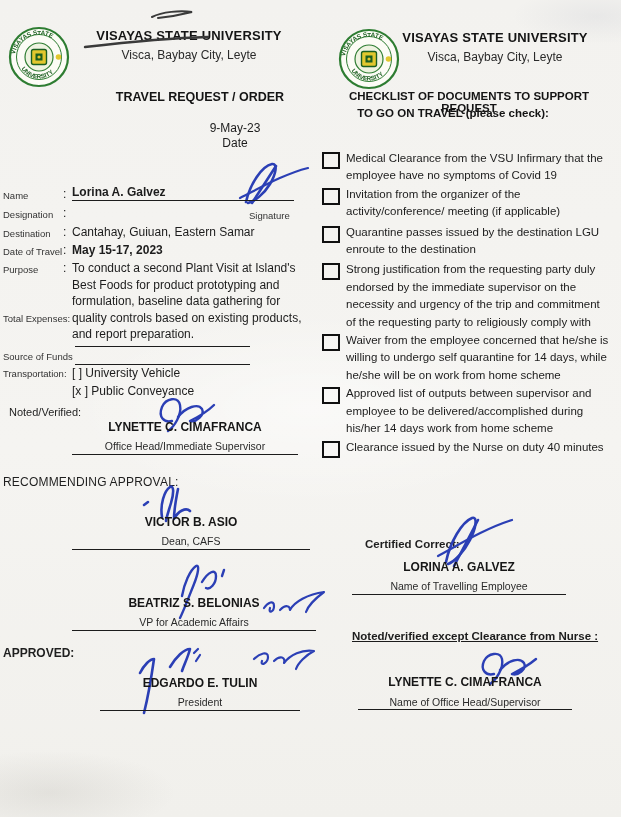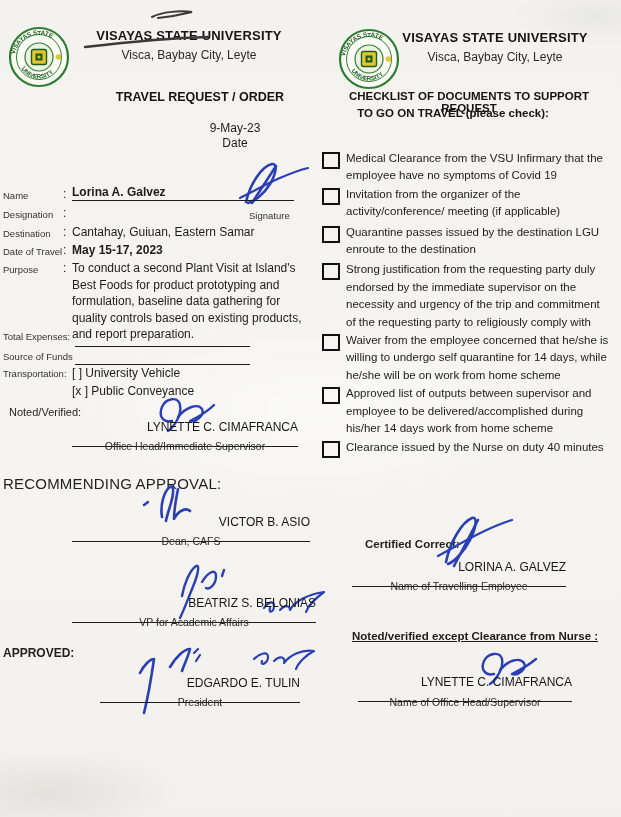--- a/index.html
+++ b/index.html
@@ -14,34 +14,34 @@
   }
   .abs{position:absolute;}
   .hdr-univ{font-weight:bold;font-size:13px;text-align:center;letter-spacing:.2px;color:#141414;}
   .hdr-addr{font-size:12px;text-align:center;color:#2a2a2a;}
   .doc-title{font-weight:bold;font-size:12.5px;text-align:center;color:#141414;}
   .small-label{font-size:9.5px;color:#333;}
   .field-label{font-size:9.5px;color:#333;}
   .field-value{font-size:12px;color:#1c1c1c;}
   .bold{font-weight:bold;}
   .uline{border-bottom:1.8px solid #1c1c1c;}
-  .nameline{position:absolute;text-align:right;font-weight:normal;font-size:12px;color:#161616;
-            border-bottom:1.8px solid #1c1c1c;padding-bottom:12px;}
+  .nameline{position:absolute;text-align:center;font-weight:bold;font-size:12px;color:#161616;
+            border-bottom:1.8px solid #1c1c1c;padding-bottom:20px;}
   .nametitle{position:absolute;text-align:center;font-size:10.5px;color:#2a2a2a;}
   .rule{position:absolute;border-top:1.8px solid #1c1c1c;height:0;}
   .para{font-size:12px;line-height:16.5px;color:#1c1c1c;}
   .checklist{position:absolute;left:322px;top:150px;width:290px;}
   .chk-item{display:flex;align-items:flex-start;margin-bottom:1px;}
   .cbx{flex:0 0 auto;width:14px;height:13px;border:2.6px solid #101010;margin:2px 6px 0 0;background:transparent;}
   .chk-text{font-size:11.5px;line-height:17.4px;color:#1c1c1c;}
   .sig{position:absolute;pointer-events:none;}
   .sig path{fill:none;stroke:#2b3fb5;stroke-linecap:round;stroke-linejoin:round;}
   .mark path{fill:none;stroke:#3a3a3a;stroke-linecap:round;}
   .sec-label{font-size:11px;color:#1f1f1f;}
-  .caps-label{font-size:15px;color:#1f1f1f;letter-spacing:.2px;}
+  .caps-label{font-size:12px;color:#1f1f1f;letter-spacing:.2px;}
   .noted-except{font-size:11.5px;font-weight:bold;color:#1c1c1c;text-decoration:underline;}
 </style>
 </head>
 <body>
 
 <div class="page">
 
   <svg width="0" height="0" style="position:absolute">
     <defs>
       <path id="arcT" d="M 6.5 33 A 24.5 24.5 0 0 1 55.5 33"></path>
@@ -100,21 +100,21 @@
   <div class="abs field-value" style="left:72px;top:225px;width:235px">Cantahay, Guiuan, Eastern Samar</div>
 
   <div class="abs field-label" style="left:3px;top:246px">Date of Travel</div>
   <div class="abs field-value" style="left:63px;top:243px">:</div>
   <div class="abs field-value bold" style="left:72px;top:243px;width:235px">May 15-17, 2023</div>
 
   <div class="abs field-label" style="left:3px;top:264px">Purpose</div>
   <div class="abs field-value" style="left:63px;top:261px">:</div>
   <div class="abs para" style="left:72px;top:260px;width:238px">To conduct a second Plant Visit at Island's Best Foods for product prototyping and formulation, baseline data gathering for quality controls based on existing products, and report preparation.</div>
 
-  <div class="abs field-label" style="left:3px;top:331px">Total Expenses:</div>
+  <div class="abs field-label" style="left:3px;top:313px">Total Expenses:</div>
   <div class="rule" style="left:75px;top:346px;width:175px"></div>
   <div class="abs field-label" style="left:3px;top:351px">Source of Funds</div>
   <div class="rule" style="left:75px;top:364px;width:175px"></div>
 
   <div class="abs field-label" style="left:3px;top:368px">Transportation:</div>
   <div class="abs field-value" style="left:72px;top:366px">
     <span>[ ]</span>
     <span>University Vehicle</span>
   </div>
   <div class="abs field-value" style="left:72px;top:384px">

